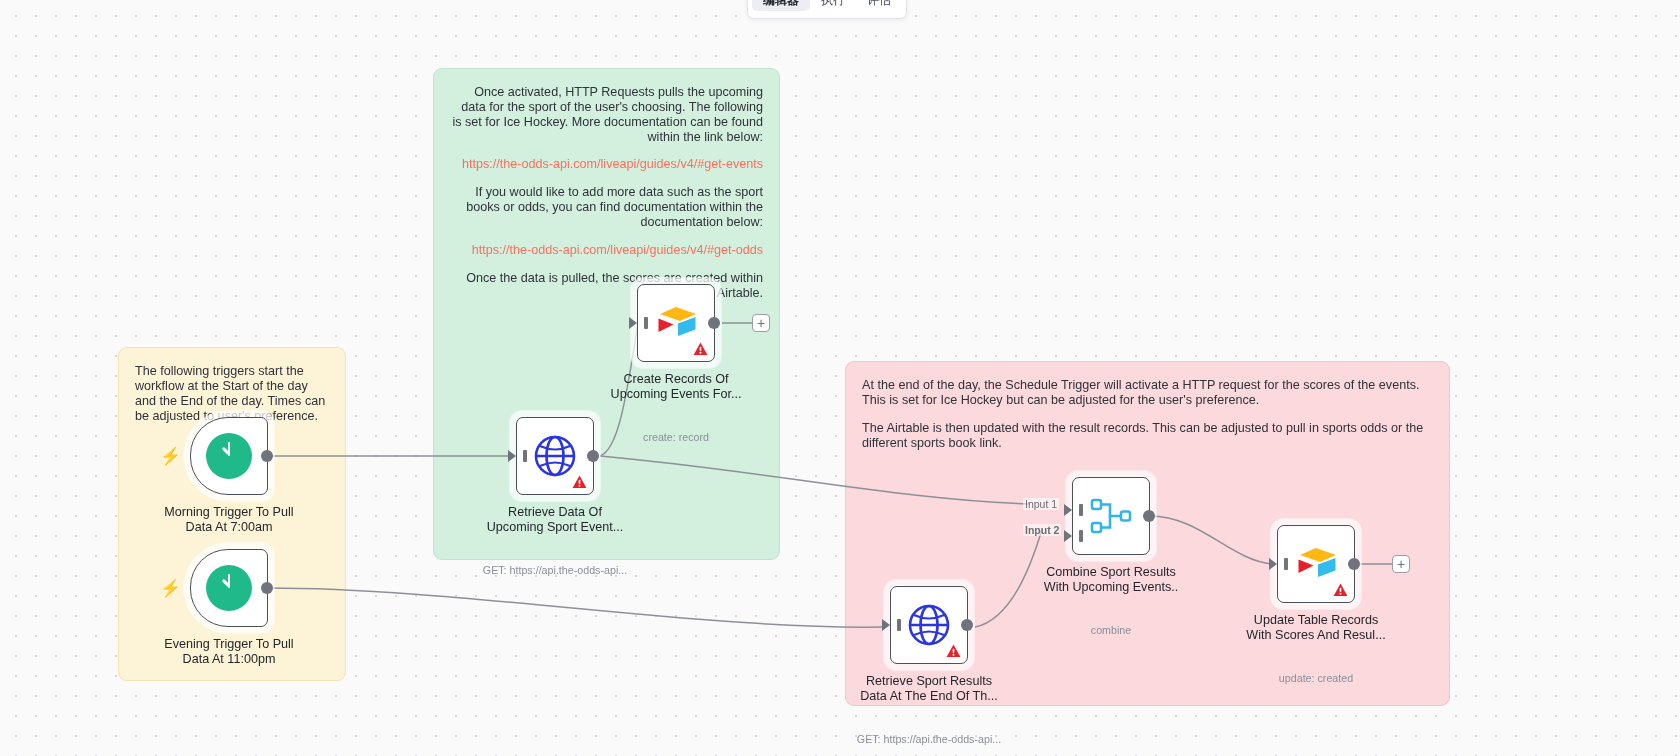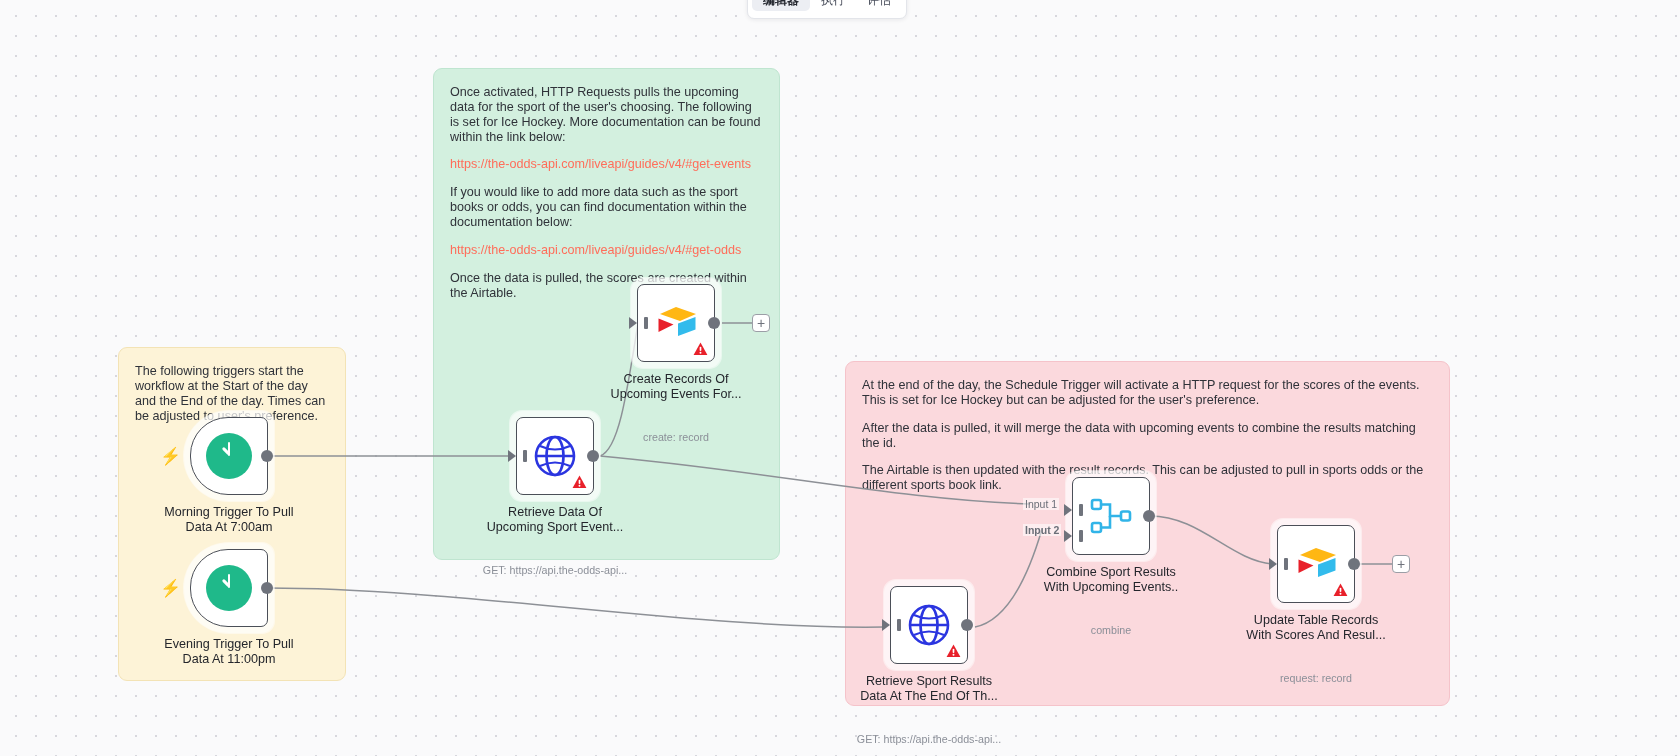--- a/index.html
+++ b/index.html
@@ -206,31 +206,30 @@
   <div class="tabstrip">
     <div class="tab active">编辑器</div>
     <div class="tab">执行</div>
     <div class="tab">评估</div>
   </div>
 
   <div class="sticky sticky-yellow" style="left:118px; top:347px; width:228px; height:334px;">
     <p>The following triggers start the workflow at the Start of the day and the End of the day. Times can be adjusted to user's preference.</p>
   </div>
 
-  <div class="sticky sticky-green" style="left:433px; top:68px; width:347px; height:492px;">
+  <div class="sticky sticky-green" style="left:433px; top:68px; width:347px; height:492px;text-align:right;">
     <p>Once activated, HTTP Requests pulls the upcoming data for the sport of the user's choosing. The following is set for Ice Hockey. More documentation can be found within the link below:</p>
     <p><a href="#">https://the-odds-api.com/liveapi/guides/v4/#get-events</a></p>
     <p>If you would like to add more data such as the sport books or odds, you can find documentation within the documentation below:</p>
     <p><a href="#">https://the-odds-api.com/liveapi/guides/v4/#get-odds</a></p>
     <p>Once the data is pulled, the scores are created within the Airtable.</p>
   </div>
 
   <div class="sticky sticky-pink" style="left:845px; top:361px; width:605px; height:345px;">
     <p>At the end of the day, the Schedule Trigger will activate a HTTP request for the scores of the events. This is set for Ice Hockey but can be adjusted for the user's preference.</p>
-    <p>After the data is pulled, it will merge the data with upcoming events to combine the results matching the id.</p>
     <p>The Airtable is then updated with the result records. This can be adjusted to pull in sports odds or the different sports book link.</p>
   </div>
 
   <svg id="wires">
 
     <path d="M 268,456 L 508,456"></path>
 
     <path d="M 600,456 C 618,450 626,400 638,323"></path>
 
     <path d="M 722,323 L 752,323"></path>
@@ -370,18 +369,18 @@
       </svg>
       <svg class="warn" viewBox="0 0 16 15">
         <path d="M8 0.6 L15.4 14 L0.6 14 Z" fill="#e8202a"></path>
         <rect x="7.1" y="5" width="1.8" height="4.6" fill="#fff" rx=".8"></rect>
         <circle cx="8" cy="11.5" r="1.05" fill="#fff"></circle>
       </svg>
       <div class="port-out"></div>
     </div>
     <div class="label">Update Table Records
 With Scores And Resul...</div>
-    <div class="sublabel two">request: record</div>
+    <div class="sublabel two">update: created</div>
   </div>
 
   <div class="plus-btn" style="left:1392px; top:555px;">+</div>
 
 </div>
 
 </body></html>

